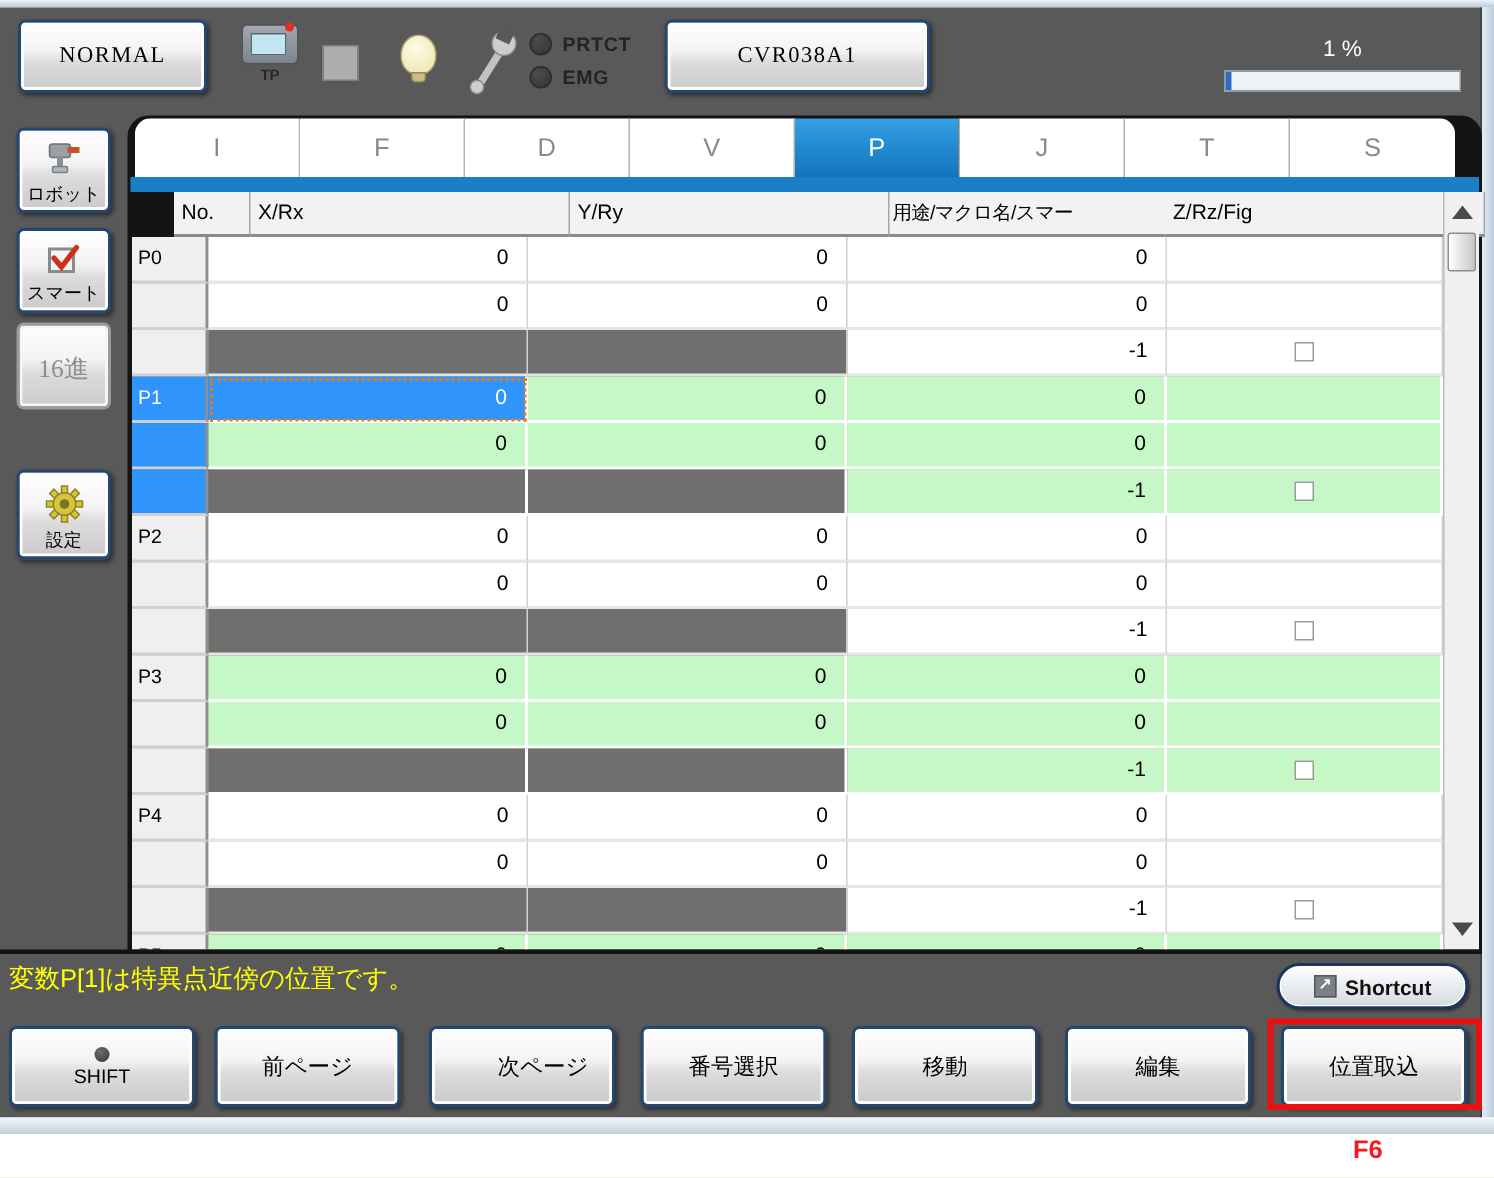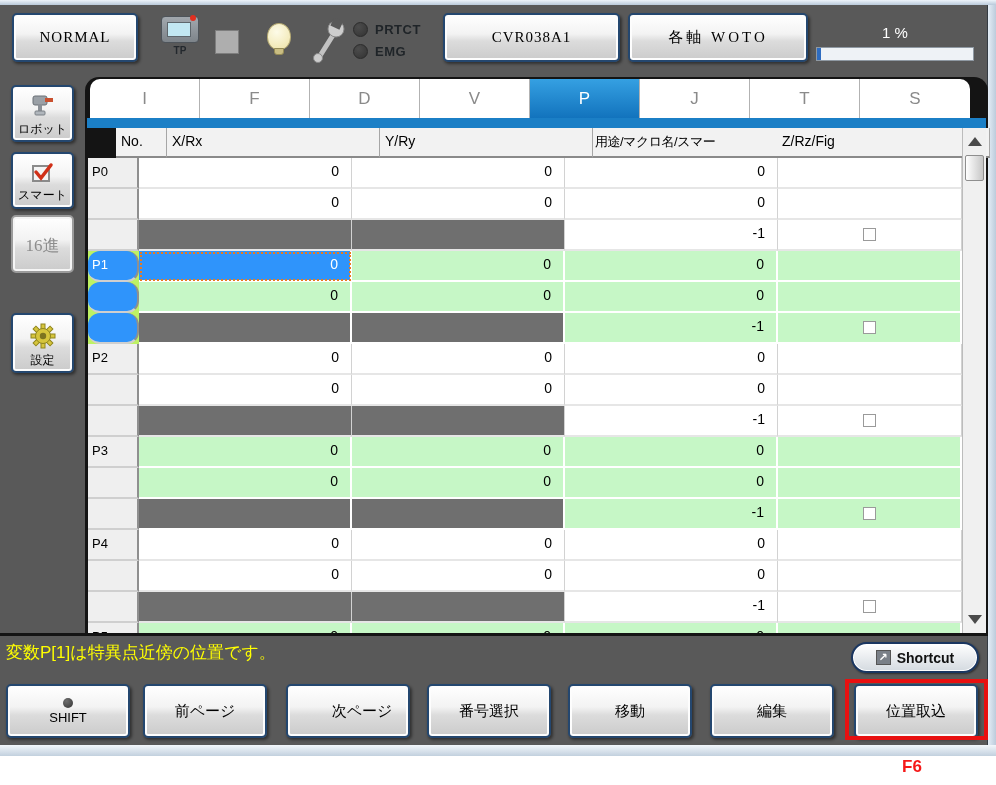--- a/index.html
+++ b/index.html
@@ -68,25 +68,25 @@
 
   
   .thead { position:absolute; left:88px; top:128px; width:874px; height:30px; display:flex; background:#f2f2f2;margin-left:28px; }
   .hc { height:30px; line-height:27px; font-size:14px; padding-left:5px; color:#000;
         border-right:1px solid #a6a6a6; border-bottom:2px solid #8a8a8a; overflow:hidden; white-space:nowrap; }
   .c-no  { width:51px; }
   .c-val { width:213px; }
   .c-use { width:184px; font-size:13px; padding-left:2px; letter-spacing:-.5px; border-right:none; }
 
   
-  .tbody { position:absolute; left:88px; top:158px; width:874px; height:475px; overflow:hidden; background:#bef264; }
+  .tbody { position:absolute; left:88px; top:158px; width:874px; height:475px; overflow:hidden; background:#a16207; }
   .trow { display:flex; width:874px; height:31px; }
   .c { height:31px; line-height:27px; font-size:14px; overflow:hidden; }
   .lab { width:51px; background:#efefef; border-right:2px solid #8f8f8f; border-bottom:2px solid #cfcfcf; padding-left:4px; font-size:13px; color:#000; }
-  .lab.sel { background:#2f94fb; color:#fff;border-radius:12px; }
+  .lab.sel { background:#2f94fb; color:#fff; }
   .v { width:213px; text-align:right; padding-right:12px; }
   .u { width:184px; }
   .zw { background:#fff; border-right:1px solid #d2d2d2; border-bottom:2px solid #e6e6e6; }
   .zg { background:#c6f7c6; border-right:2px solid #fff; border-bottom:2px solid #fff; }
   .gc { background:#6f6f6f; }
   .fc { background:#2f94fb; color:#fff; outline:2px dotted #e87a1e; outline-offset:-3px; }
   .ucb { display:flex; align-items:center; justify-content:center; }
   .cb { width:13px; height:13px; background:#fff; border:1px solid #9a9a9a; }
 
   
@@ -159,23 +159,20 @@
     <span class="led-dark"></span>
     <span class="ind-label">PRTCT</span>
   </div>
   <div class="ind ind-emg">
     <span class="led-dark"></span>
     <span class="ind-label">EMG</span>
   </div>
 
   <div class="b3d btn-prog">
     <span>CVR038A1</span>
-  </div>
-  <div class="b3d btn-axis">
-    <span>各軸 WOTO</span>
   </div>
 
   <div class="speed-text">1 %</div>
   <div class="pbar">
     <div class="pfill"></div>
   </div>
 
   <div class="b3d side-btn sb-robot">
     <span>
       <svg width="26" height="24" viewBox="0 0 26 24">

